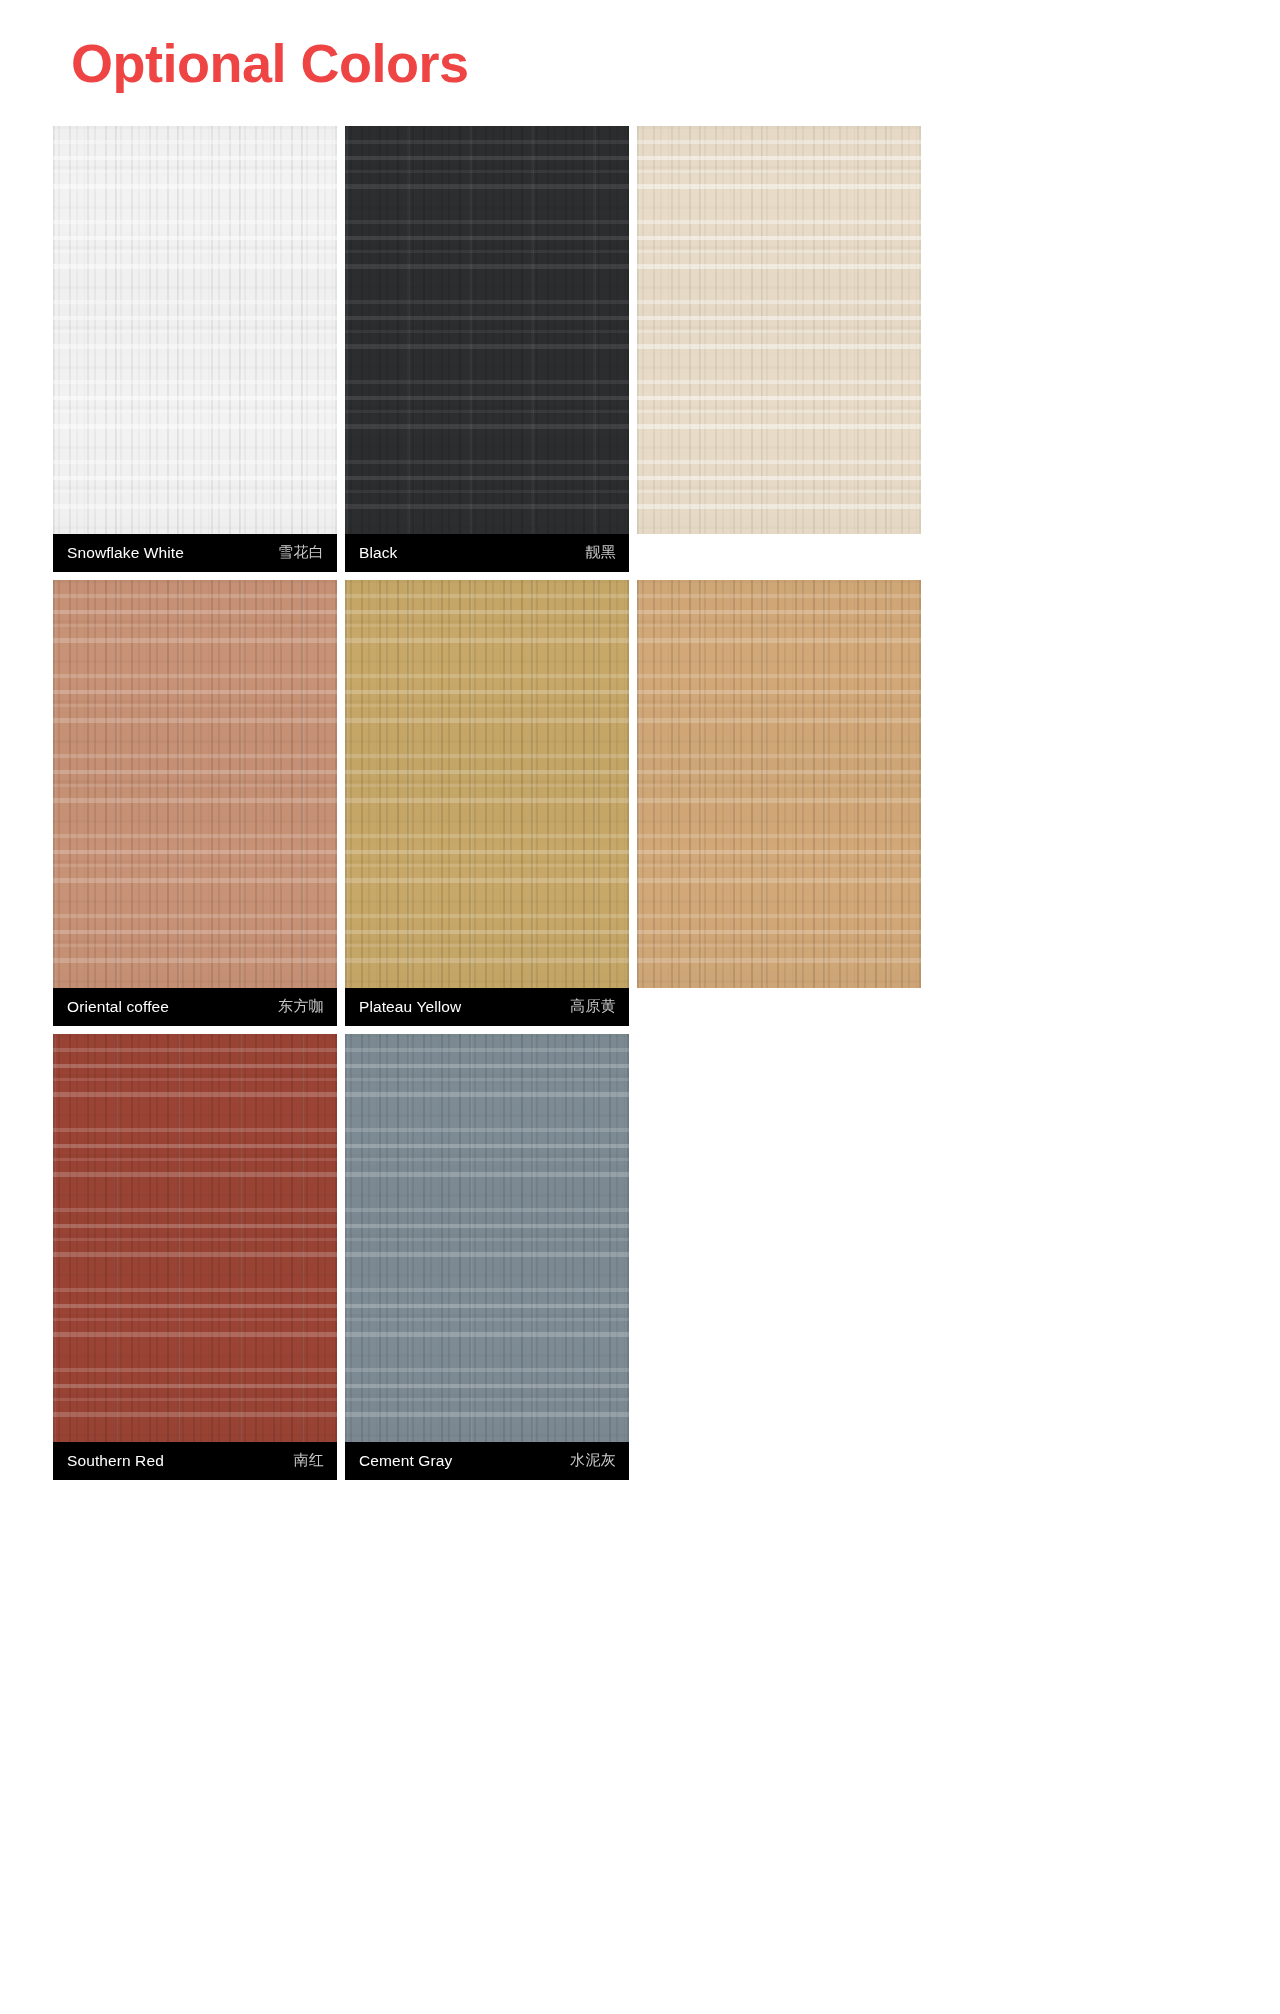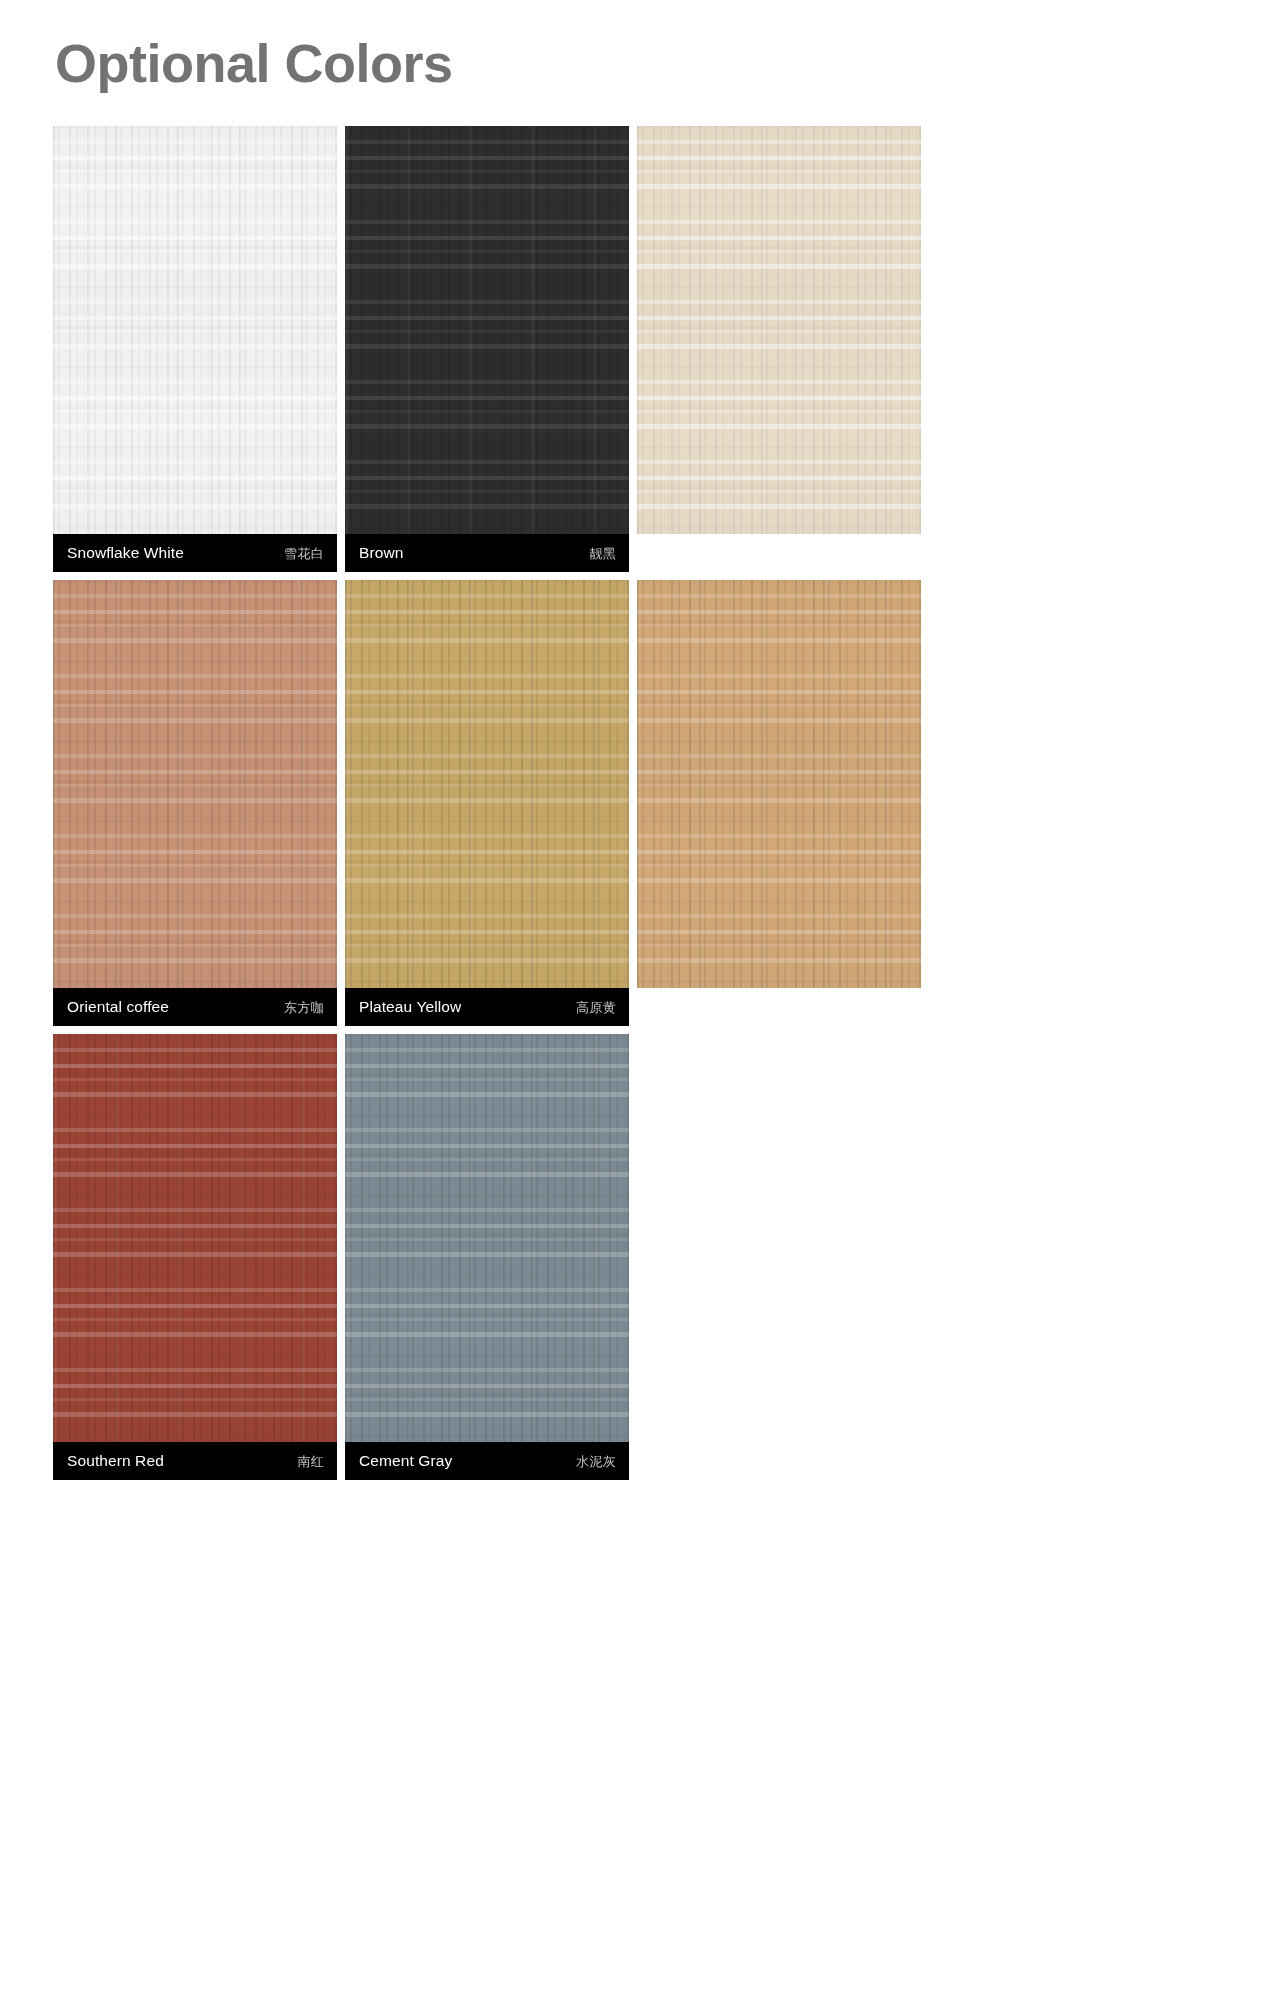--- a/index.html
+++ b/index.html
@@ -17,26 +17,26 @@
   .page {
     width: 1280px;
     height: 2014px;
     padding: 0;
     position: relative;
   }
 
   
   .page-title {
     position: absolute;
-    left: 55px;
+    left: 71px;
     top: 34px;
     font-size: 54px;
     font-weight: 700;
     letter-spacing: -0.5px;
-    color: #737373;
+    color: #ef4444;
     font-family: "Liberation Sans", "DejaVu Sans", sans-serif;
     line-height: 1.1;
     white-space: nowrap;
   }
 
   
   .swatch-grid {
     position: absolute;
     left: 53px;
     top: 126px;
@@ -218,25 +218,26 @@
     color: #ffffff;
     font-size: 15.5px;
     font-weight: 400;
     letter-spacing: 0.1px;
     line-height: 1;
     white-space: nowrap;
   }
 
   .label-cn {
     color: #c9c9c9;
-    font-size: 13px;
+    font-size: 15px;
     font-weight: 400;
     letter-spacing: 0.3px;
     line-height: 1;
     white-space: nowrap;
+    font-family: Liberation Mono, monospace;
   }
 </style>
 </head>
 <body>
 
 <div class="page">
 
   <h1 class="page-title">Optional Colors</h1>
 
   <div class="swatch-grid" id="swatch-grid">
@@ -255,21 +256,21 @@
       </div>
       <div class="swatch-card dark">
         <div class="swatch-texture">
           <div class="swatch-base" style="background: rgb(45, 46, 48);"></div>
           <div class="weave-dash"></div>
           <div class="weave-row"></div>
           <div class="weave-col"></div>
           <div class="weave-shade"></div>
         </div>
         <div class="swatch-label">
-          <span class="label-en">Brown</span>
+          <span class="label-en">Black</span>
           <span class="label-cn">靓黑</span>
         </div>
       </div>
       <div class="swatch-card light">
         <div class="swatch-texture">
           <div class="swatch-base" style="background: rgb(232, 220, 200);"></div>
           <div class="weave-dash"></div>
           <div class="weave-row"></div>
           <div class="weave-col"></div>
           <div class="weave-shade"></div>

